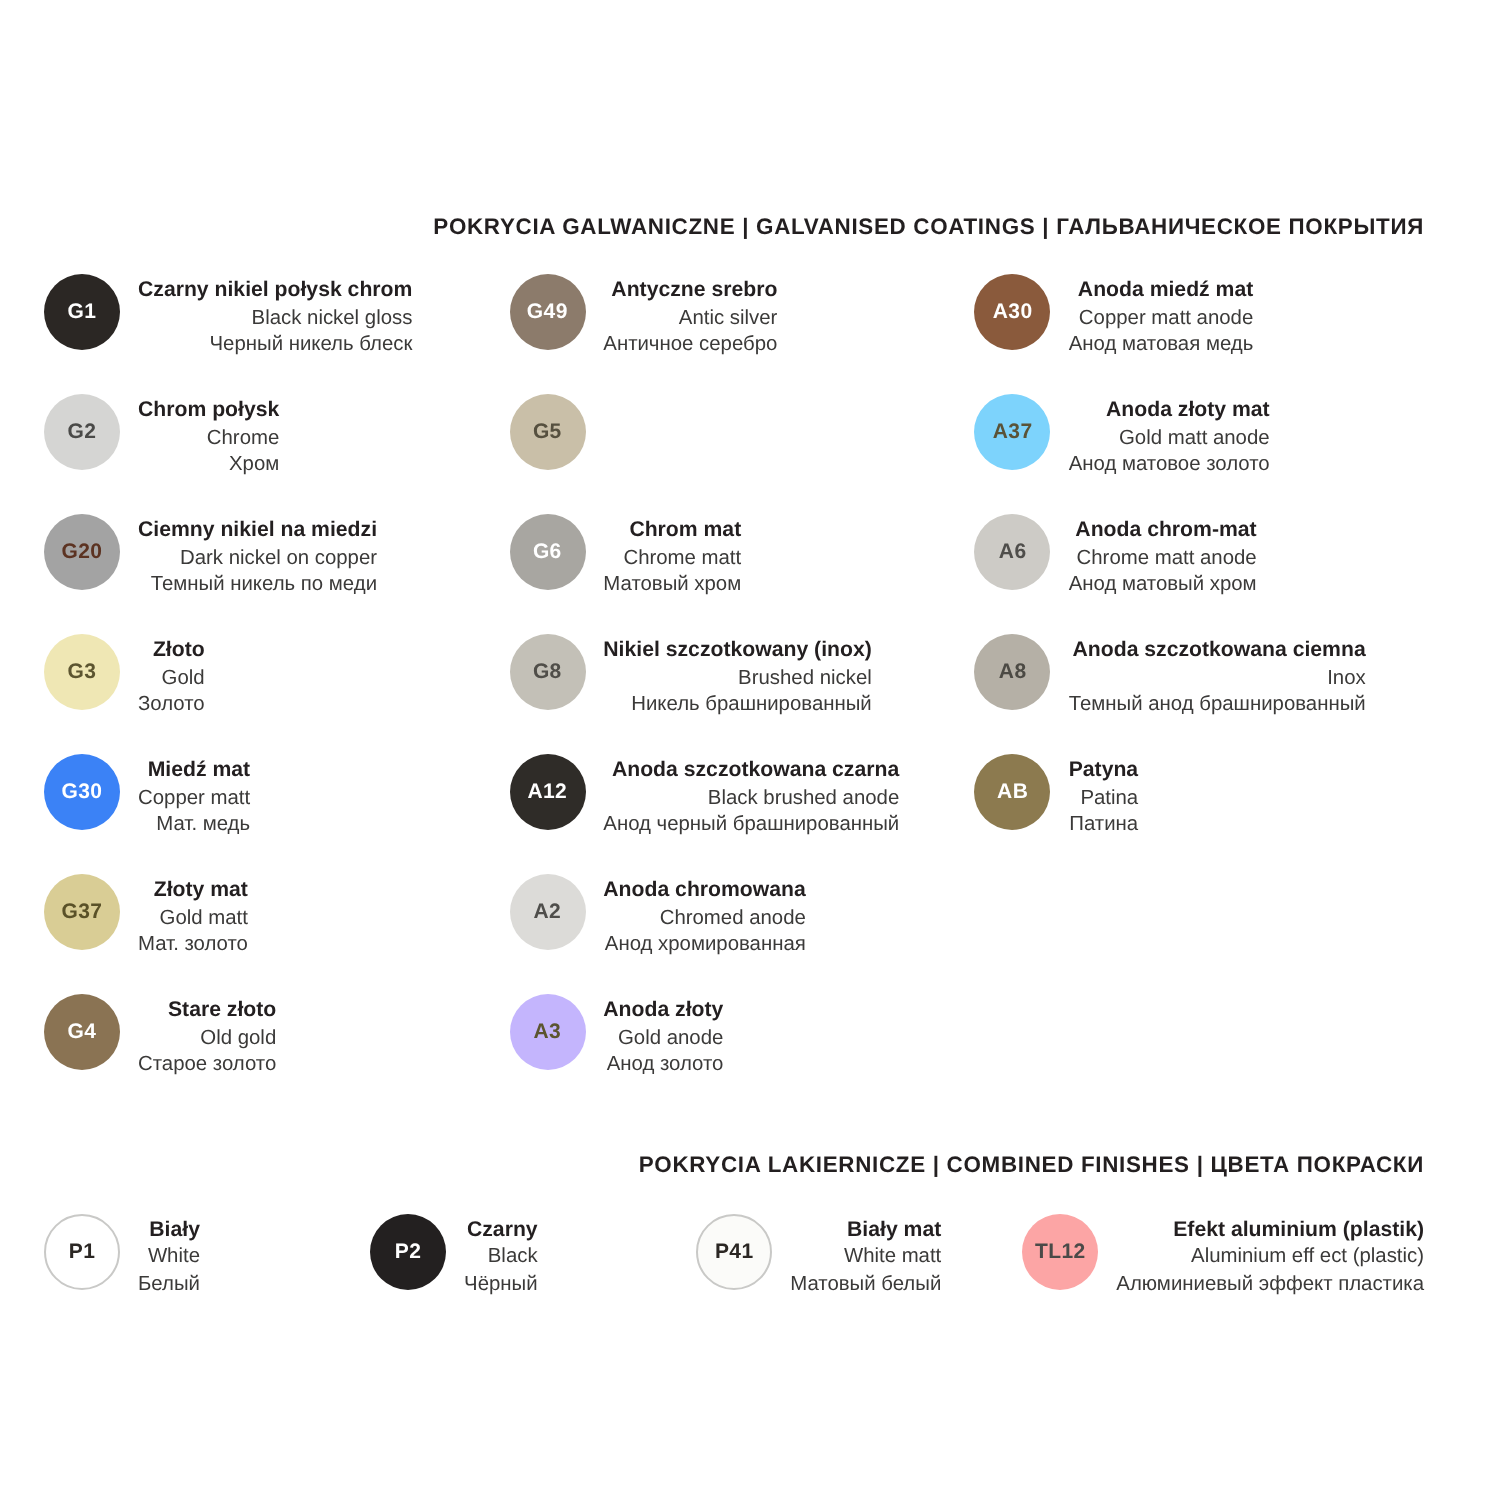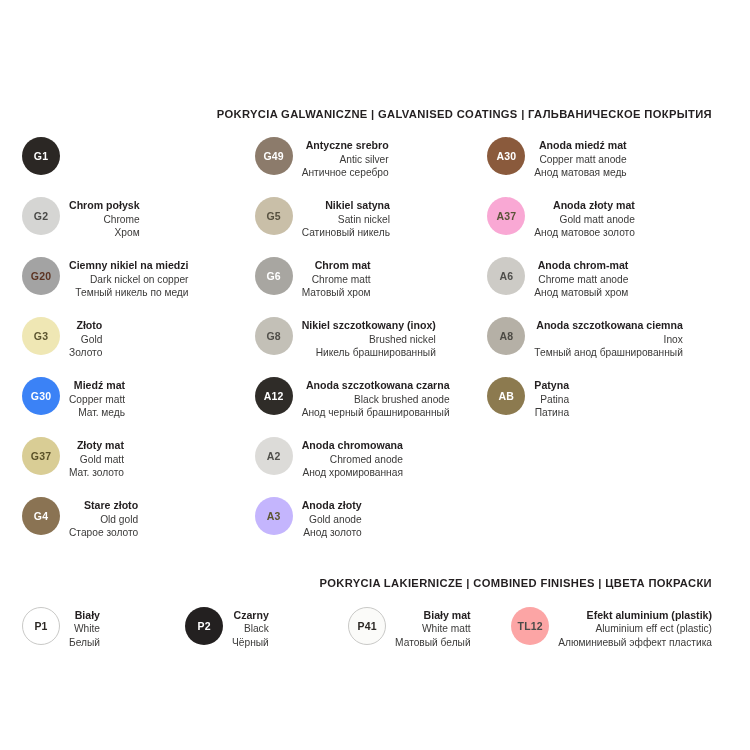--- a/index.html
+++ b/index.html
@@ -93,20 +93,25 @@
 <body>
 
 <div class="page">
 
   <div class="section">
     <div class="section-title">POKRYCIA GALWANICZNE | GALVANISED COATINGS | ГАЛЬВАНИЧЕСКОЕ ПОКРЫТИЯ</div>
     <div class="grid">
 
       <div class="item">
         <div class="swatch" style="background: rgb(43, 39, 36); color: rgb(255, 255, 255);">G1</div>
+        <div class="labels">
+          <div class="l1">Czarny nikiel połysk chrom</div>
+          <div class="l2">Black nickel gloss</div>
+          <div class="l3">Черный никель блеск</div>
+        </div>
       </div>
       <div class="item">
         <div class="swatch" style="background: rgb(140, 123, 107); color: rgb(255, 255, 255);">G49</div>
         <div class="labels">
           <div class="l1">Antyczne srebro</div>
           <div class="l2">Antic silver</div>
           <div class="l3">Античное серебро</div>
         </div>
       </div>
       <div class="item">
@@ -121,28 +126,23 @@
       <div class="item">
         <div class="swatch" style="background: rgb(213, 213, 211); color: rgb(74, 74, 72);">G2</div>
         <div class="labels">
           <div class="l1">Chrom połysk</div>
           <div class="l2">Chrome</div>
           <div class="l3">Хром</div>
         </div>
       </div>
       <div class="item">
         <div class="swatch" style="background: rgb(201, 191, 168); color: rgb(86, 80, 63);">G5</div>
-        <div class="labels">
-          <div class="l1">Nikiel satyna</div>
-          <div class="l2">Satin nickel</div>
-          <div class="l3">Сатиновый никель</div>
-        </div>
-      </div>
-      <div class="item">
-        <div class="swatch" style="background: #f9a8d4; color: rgb(90, 83, 56);">A37</div>
+      </div>
+      <div class="item">
+        <div class="swatch" style="background: #7dd3fc; color: rgb(90, 83, 56);">A37</div>
         <div class="labels">
           <div class="l1">Anoda złoty mat</div>
           <div class="l2">Gold matt anode</div>
           <div class="l3">Анод матовое золото</div>
         </div>
       </div>
 
       <div class="item">
         <div class="swatch" style="background: #a3a3a3; color: rgb(92, 51, 34);">G20</div>
         <div class="labels">

